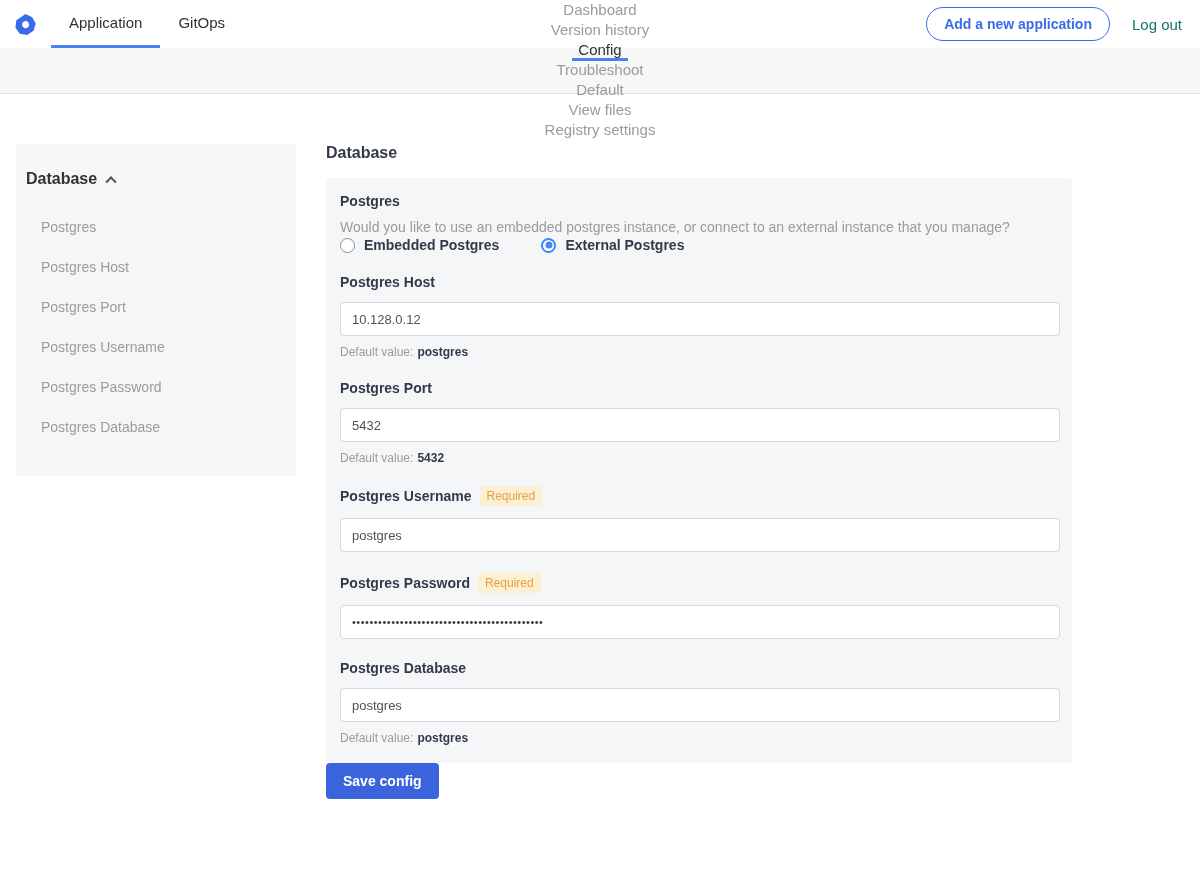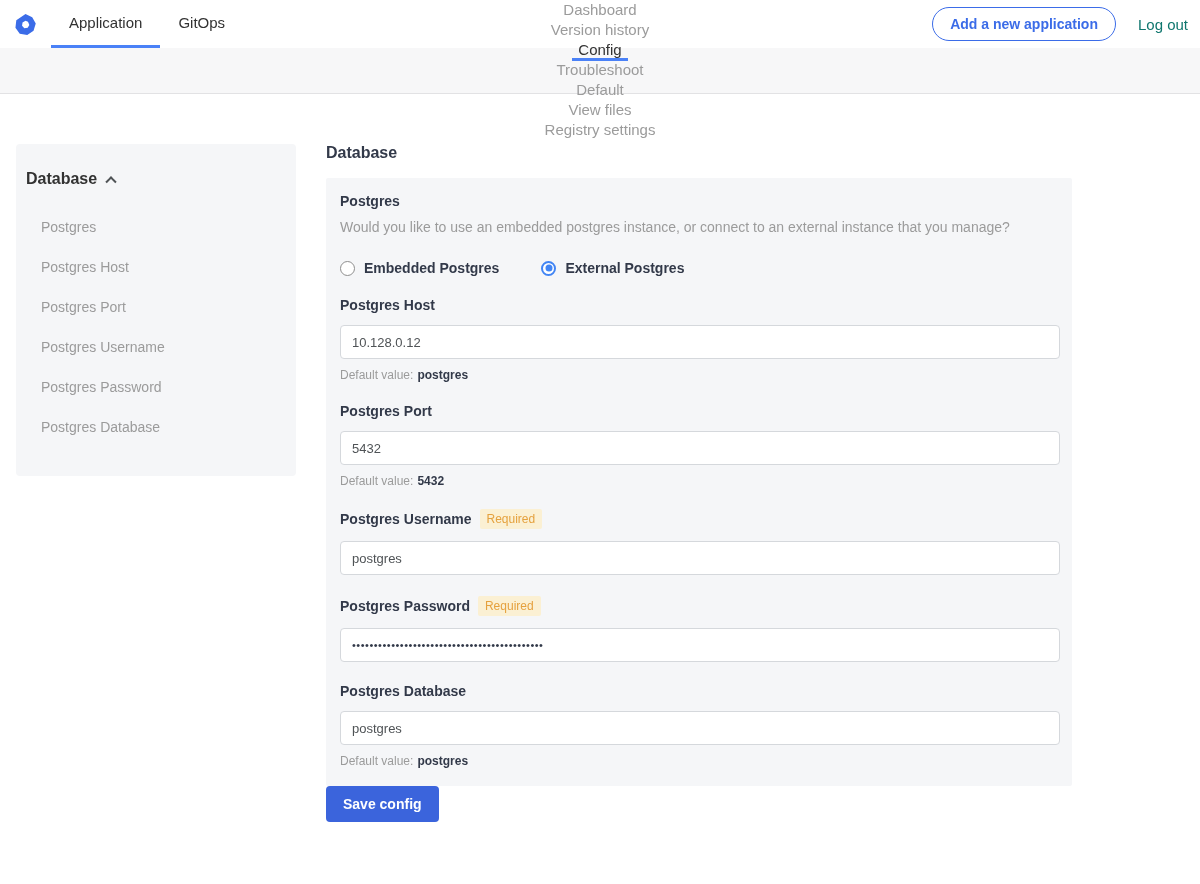--- a/index.html
+++ b/index.html
@@ -6,21 +6,21 @@
   html,body { width:1200px; height:884px; background:#ffffff;
     font-family:"Liberation Sans", sans-serif; color:#323232; overflow:hidden; }
 
   
   .header { height:48px; background:#fff; display:flex; align-items:stretch; padding-left:12px; }
   .logo-wrap { display:flex; align-items:center; padding:0 14px 0 2px; }
   .top-tabs { display:flex; align-items:stretch; }
   .top-tab { display:flex; align-items:center; padding:0 18px; font-size:15px; color:#323232;
     border-bottom:3px solid transparent; cursor:pointer; font-weight:500; }
   .top-tab.active { border-bottom-color:#4a81f7; }
-  .header-right { margin-left:auto; display:flex; align-items:center; padding-right:12px; }
+  .header-right { margin-left:auto; display:flex; align-items:center; padding-right:18px; }
   .pill-btn { border:1px solid #3b6ce8; color:#3b6ce8; background:#fff; font-weight:bold;
     font-size:14px; border-radius:18px; padding:8px 17px; cursor:pointer; margin-right:22px;
     font-family:"Liberation Sans", sans-serif; }
   .logout { font-size:15px; color:#0f766e; cursor:pointer; }
 
   
   .subnav { height:46px; background:#f7f7f8; border-bottom:1px solid #e2e2e4;
     display:flex; justify-content:center; align-items:center;flex-direction:column; }
   .subnav-item { display:flex; align-items:center; padding:0 30px; font-size:15px; color:#9b9b9b;
     cursor:pointer; }
@@ -41,21 +41,21 @@
   .sidebar-item { padding:10px 0 10px 25px; font-size:14px; color:#9b9b9b; cursor:pointer;
     line-height:15px; margin-bottom:5px; }
 
   .content { margin-left:30px; width:746px; }
   .content h2 { font-size:16px; font-weight:bold; color:#323949; margin-bottom:16px; }
 
   .config-panel { background:#f5f6f8; border-radius:2px; padding:15px 12px 18px 14px; }
   .group-label { font-size:14px; font-weight:bold; color:#323949; }
   .group-help { font-size:14px; color:#9b9b9b; margin-top:9px; line-height:19px; }
 
-  .radio-row { display:flex; align-items:center; margin-top:23px; }
+  .radio-row { display:flex; align-items:center; }
   .radio-opt { display:flex; align-items:center; margin-right:42px; cursor:pointer; }
   .radio-circle { width:15px; height:15px; border-radius:50%; border:1px solid #8e8e8e;
     background:#fff; margin-right:9px; flex:0 0 auto; position:relative; }
   .radio-circle.checked { border:2px solid #4285f4; }
   .radio-circle.checked::after { content:""; position:absolute; left:50%; top:50%;
     width:7px; height:7px; border-radius:50%; background:#4285f4; transform:translate(-50%,-50%); }
   .radio-label { font-size:14px; font-weight:bold; color:#323949; }
 
   .field { margin-top:21px; }
   .field-label-row { display:flex; align-items:center; }

